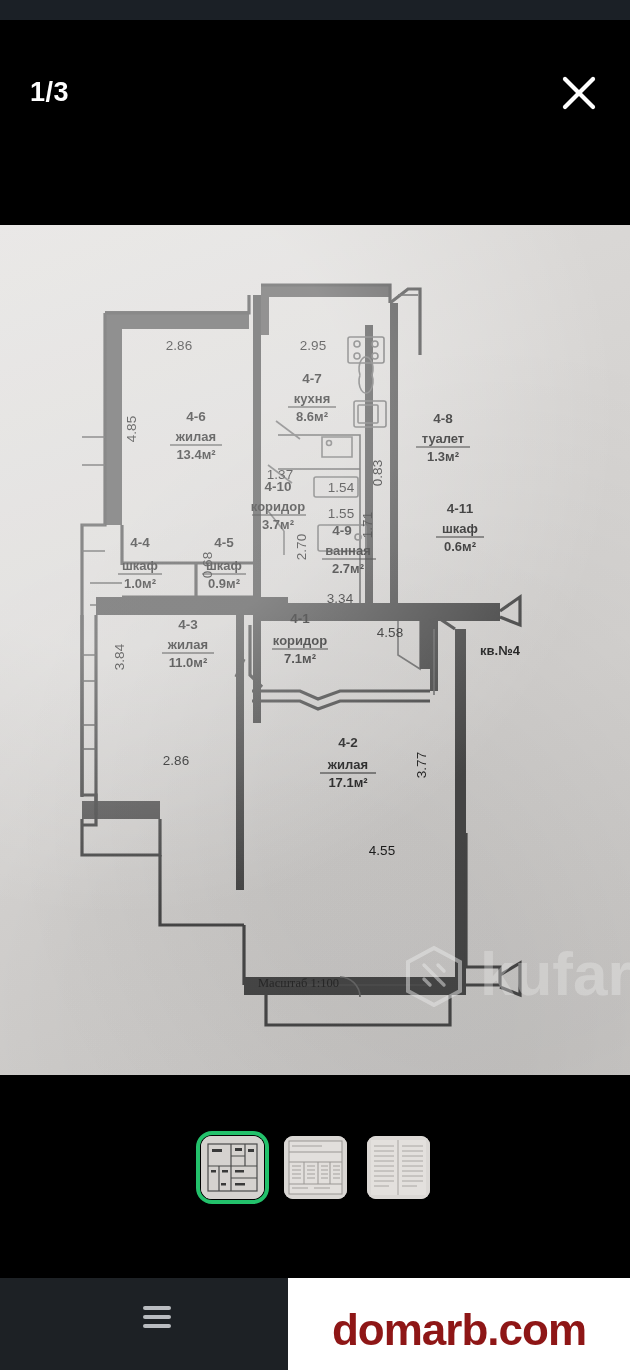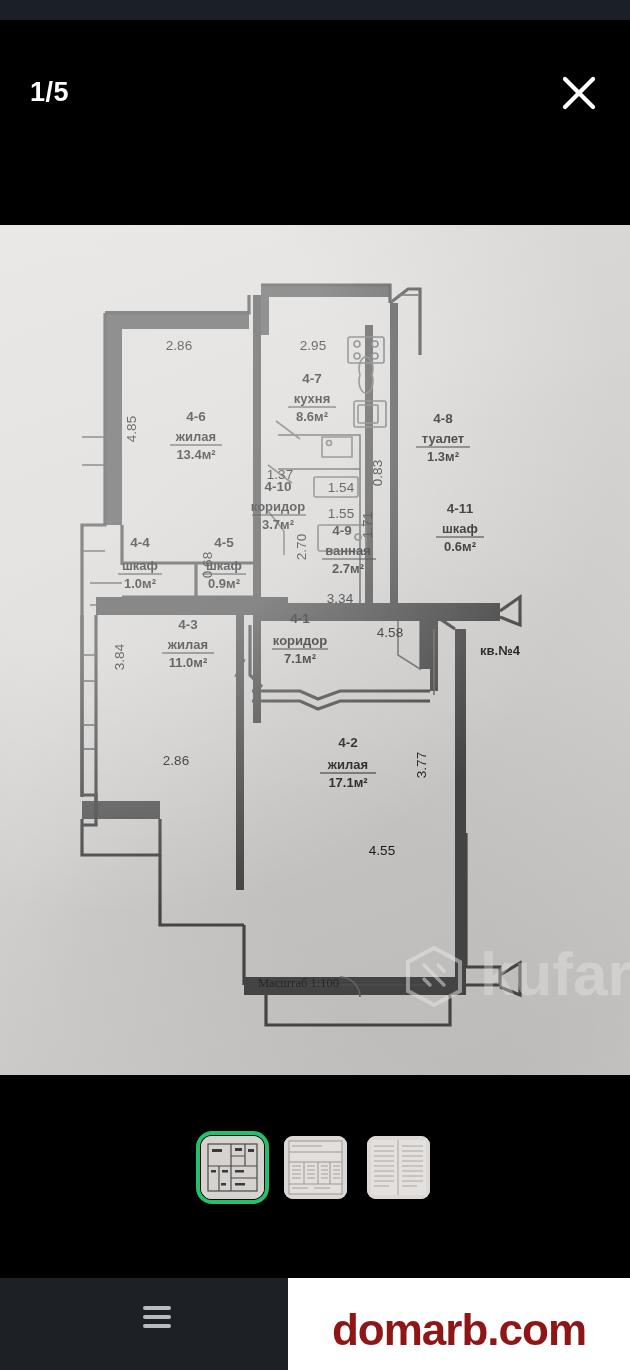--- a/index.html
+++ b/index.html
@@ -46,21 +46,21 @@
   .brand span{color:#8e1616;font-size:44px;font-weight:bold;letter-spacing:-1px;}
 </style>
 </head>
 <body>
 
 <div id="app">
 
   <div class="statusbar"></div>
 
   <div class="topbar">
-    <div class="counter">1/5</div>
+    <div class="counter">1/3</div>
     <div class="closebtn">
       <svg width="42" height="42" viewBox="0 0 42 42">
         <line x1="7" y1="7" x2="35" y2="35" stroke="#fff" stroke-width="4.2" stroke-linecap="round"></line>
         <line x1="35" y1="7" x2="7" y2="35" stroke="#fff" stroke-width="4.2" stroke-linecap="round"></line>
       </svg>
     </div>
   </div>
 
   <div class="photo">
     <svg width="630" height="850" viewBox="0 0 630 850">

